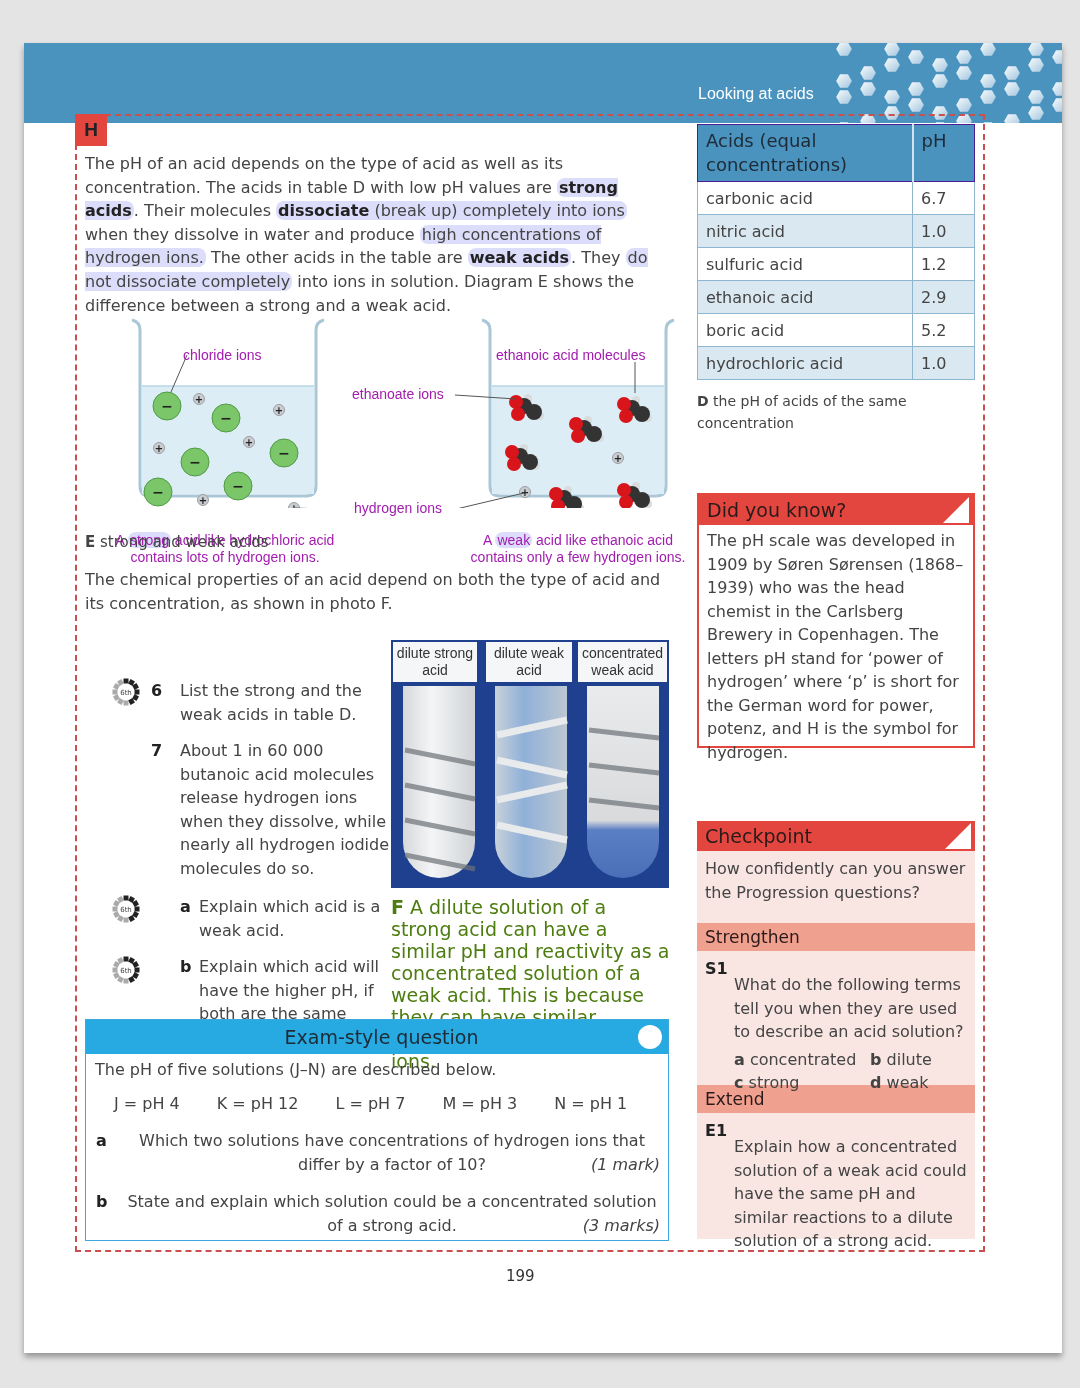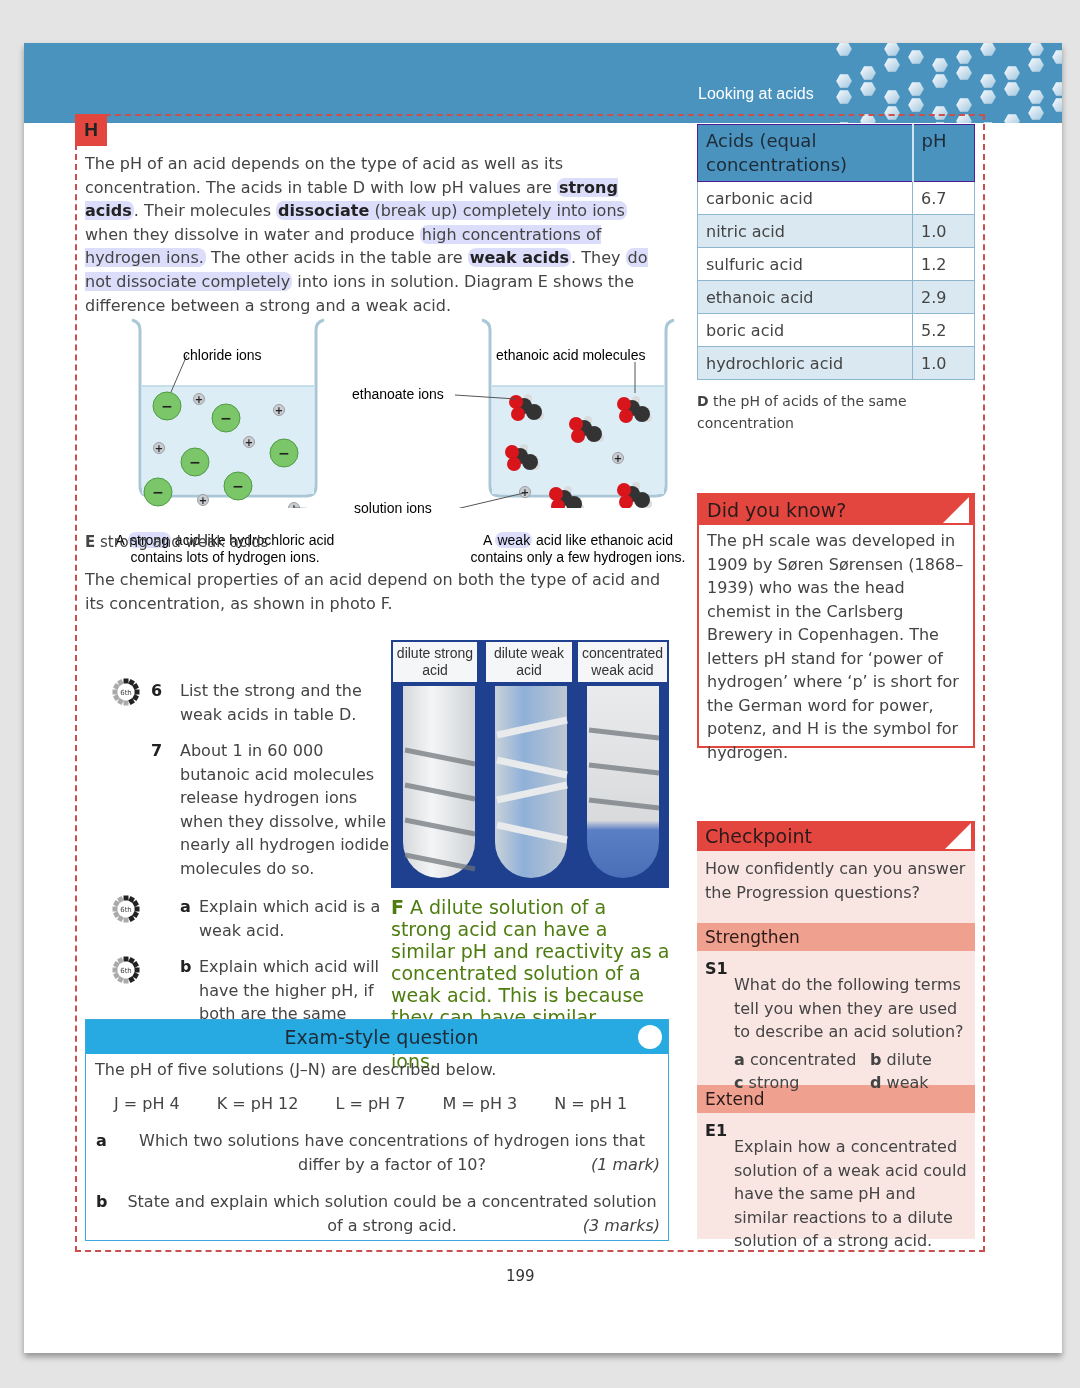--- a/index.html
+++ b/index.html
@@ -21,21 +21,21 @@
   .tableD { position: absolute; left: 697px; top: 124px; width: 278px; border-collapse: collapse; font-size: 16px; }
   .tableD th { background: #4a93bf; color: #1e2a36; font-weight: normal; text-align: left; padding: 4px 8px; font-size: 18px; line-height: 24px; vertical-align: top; border: 1px solid #4c1d95; }
   .tableD th.ph { border-left: 2px solid #cfe3ef; width: 62px; }
   .tableD td { padding: 0 8px; height: 33px; border: 1px solid #8fb6cf; color: #444; }
   .tableD tr.alt td { background: #dae8f1; }
   .tableD td.ph { width: 62px; }
   .capD { position: absolute; left: 697px; top: 390px; width: 250px; font-size: 14px; line-height: 22px; color: #444; }
 
   
   .diagram { position: absolute; left: 84px; top: 298px; width: 600px; height: 210px; }
-  .lbl { position: absolute; font-family: "Liberation Sans", sans-serif; font-size: 14px; color: #000000; white-space: nowrap; }
+  .lbl { position: absolute; font-family: "Liberation Sans", sans-serif; font-size: 14px; color: #a21caf; white-space: nowrap; }
   .capE { position: absolute; left: 85px; top: 533px; font-size: 15px; color: #444; }
   .para2 { position: absolute; left: 85px; top: 568px; width: 590px; font-size: 16px; line-height: 24px; color: #444; }
 
   
   .q { position: absolute; font-size: 16px; line-height: 23.5px; color: #444; }
   .qnum { position: absolute; font-weight: bold; font-size: 16px; color: #222; }
   .icon6 { position: absolute; width: 30px; height: 30px; }
 
   
   .photo { position: absolute; left: 391px; top: 640px; width: 278px; height: 248px; background: #1f3f8f; overflow: hidden; }
@@ -296,21 +296,21 @@
 
     <line x1="103" y1="57" x2="87" y2="94" stroke="#555" stroke-width="1"></line>
     <line x1="371" y1="97" x2="432" y2="101" stroke="#555" stroke-width="1"></line>
     <line x1="551" y1="64" x2="551" y2="95" stroke="#555" stroke-width="1"></line>
     <line x1="210" y1="210" x2="270" y2="212" stroke="#555" stroke-width="1"></line>
     <line x1="368" y1="212" x2="440" y2="195" stroke="#555" stroke-width="1"></line>
   </svg>
   <span class="lbl" style="left:99px;top:49px">chloride ions</span>
   <span class="lbl" style="left:268px;top:88px">ethanoate ions</span>
   <span class="lbl" style="left:412px;top:49px">ethanoic acid molecules</span>
-  <span class="lbl" style="left:270px;top:202px">solution ions</span>
+  <span class="lbl" style="left:270px;top:202px">hydrogen ions</span>
   <div class="lbl" style="left:374px;top:234px;text-align:center;width:240px;line-height:17px">
     <span>A </span><span class="hl">weak</span><span> acid like ethanoic acid</span><br>
     <span>contains only a few hydrogen ions.</span>
   </div>
   <div class="lbl" style="left:24px;top:234px;text-align:center;width:234px;line-height:17px">
     <span>A </span><span class="hl">strong</span><span> acid like hydrochloric acid</span><br>
     <span>contains lots of hydrogen ions.</span>
   </div>
 </div>
 <div class="capE"><b>E</b><span> strong and weak acids</span></div>

